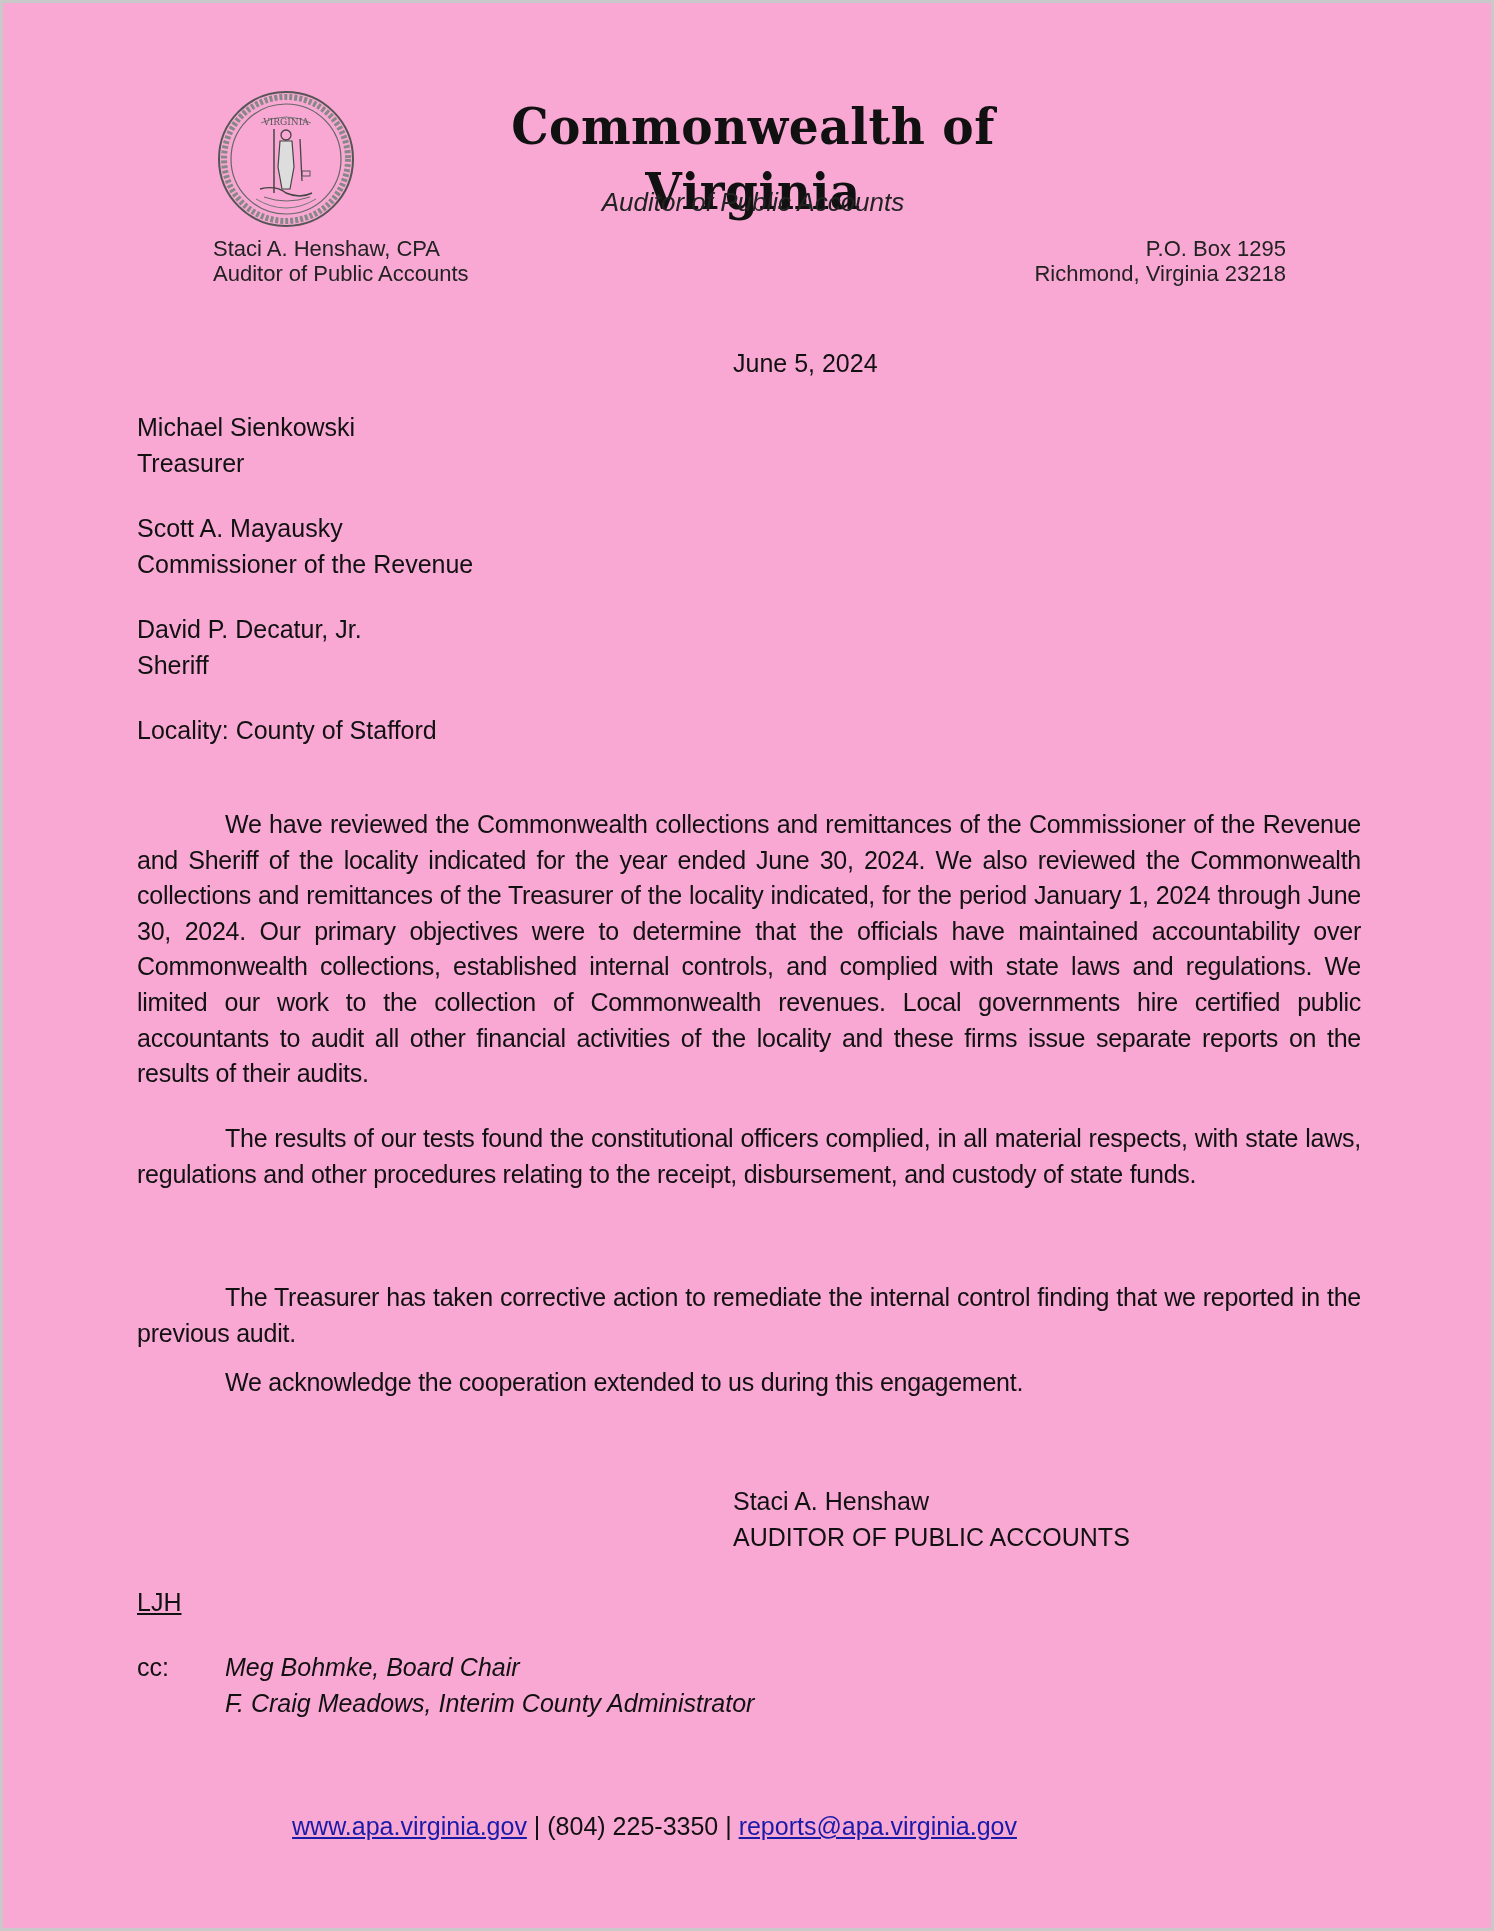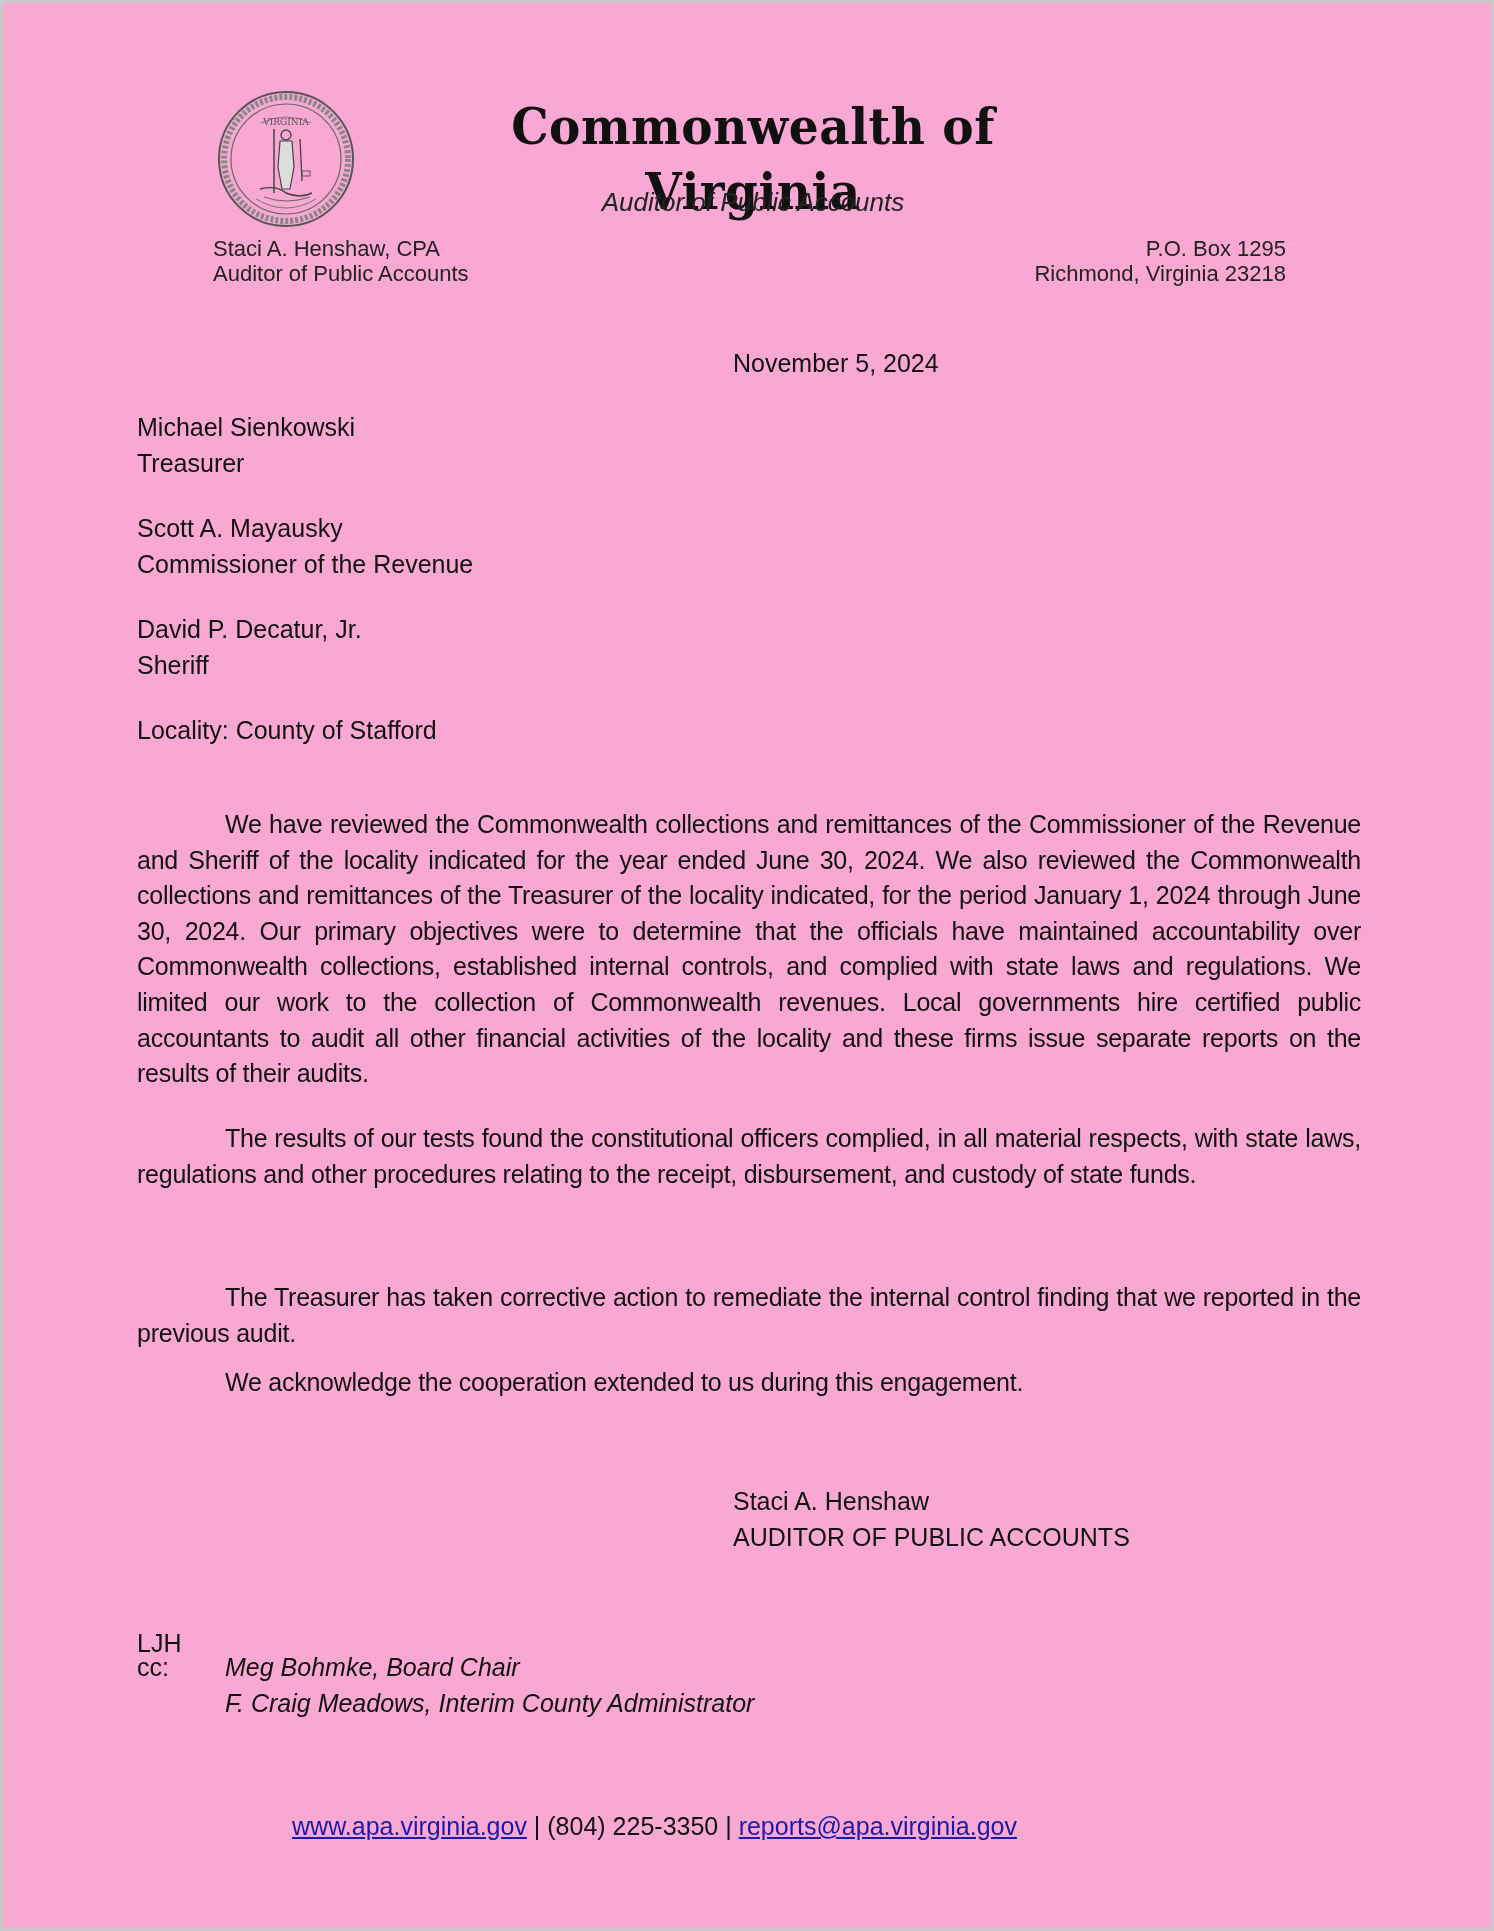--- a/index.html
+++ b/index.html
@@ -75,21 +75,21 @@
 
   <div class="abs hdr-small hdr-left">
     <div>Staci A. Henshaw, CPA</div>
     <div>Auditor of Public Accounts</div>
   </div>
   <div class="abs hdr-small hdr-right">
     <div>P.O. Box 1295</div>
     <div>Richmond, Virginia 23218</div>
   </div>
 
-  <div class="abs txt date">November 5, 2024</div>
+  <div class="abs txt date">June 5, 2024</div>
 
   <div class="abs txt addr" style="top:406px;">
     <div>Michael Sienkowski</div>
     <div>Treasurer</div>
   </div>
   <div class="abs txt addr" style="top:507px;">
     <div>Scott A. Mayausky</div>
     <div>Commissioner of the Revenue</div>
   </div>
   <div class="abs txt addr" style="top:608px;">
@@ -101,21 +101,21 @@
   <div class="body-para" style="top:804px;"><span class="indent"></span><span>We have reviewed the Commonwealth collections and remittances of the Commissioner of the Revenue and Sheriff of the locality indicated for the year ended June 30, 2024.  We also reviewed the Commonwealth collections and remittances of the Treasurer of the locality indicated, for the period January 1, 2024 through June 30, 2024.  Our primary objectives were to determine that the officials have maintained accountability over Commonwealth collections, established internal controls, and complied with state laws and regulations.  We limited our work to the collection of Commonwealth revenues. Local governments hire certified public accountants to audit all other financial activities of the locality and these firms issue separate reports on the results of their audits.</span></div>
   <div class="body-para" style="top:1118px;"><span class="indent"></span><span>The results of our tests found the constitutional officers complied, in all material respects, with state laws, regulations and other procedures relating to the receipt, disbursement, and custody of state funds.</span></div>
   <div class="body-para" style="top:1254px;margin-top:23px;"><span class="indent"></span><span>The Treasurer has taken corrective action to remediate the internal control finding that we reported in the previous audit.</span></div>
   <div class="body-para" style="top:1362px;"><span class="indent"></span><span>We acknowledge the cooperation extended to us during this engagement.</span></div>
 
   <div class="abs txt sig" style="top:1480px;">
     <div>Staci A. Henshaw</div>
     <div>AUDITOR OF PUBLIC ACCOUNTS</div>
   </div>
 
-  <div class="abs txt addr" style="top:1622px;">LJH</div>
+  <div class="abs txt addr" style="top:1581px;text-decoration:underline;">LJH</div>
 
   <div class="abs txt cc-label" style="top:1646px;">cc:</div>
   <div class="abs txt cc-names" style="top:1646px;">
     <div>Meg Bohmke, Board Chair</div>
     <div>F. Craig Meadows, Interim County Administrator</div>
   </div>
 
   <div class="footer">
     <a>www.apa.virginia.gov</a><span> | </span><span>(804) 225-3350</span><span> | </span><a>reports@apa.virginia.gov</a>
   </div>

